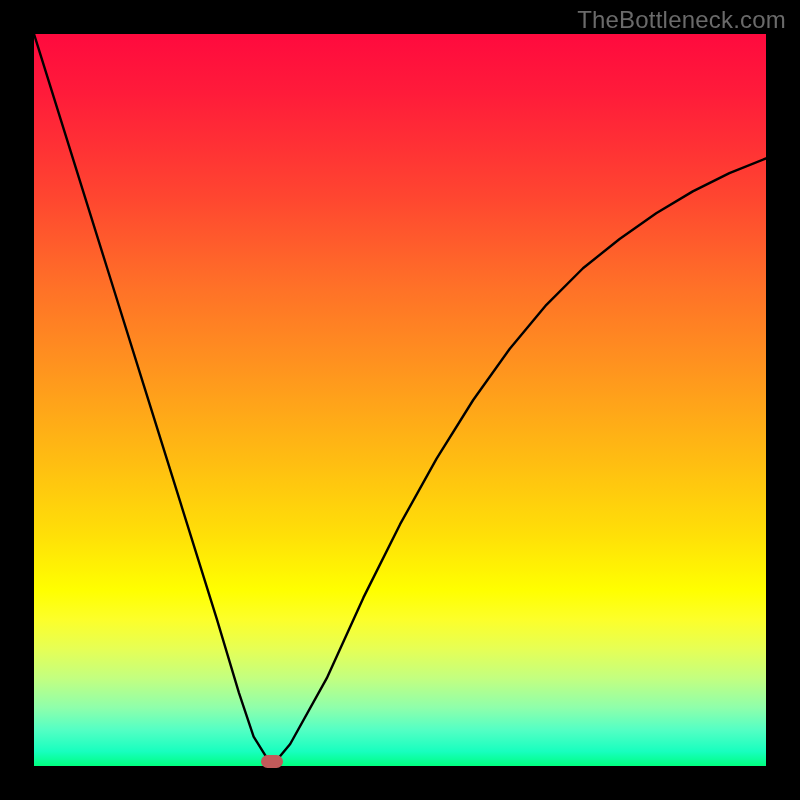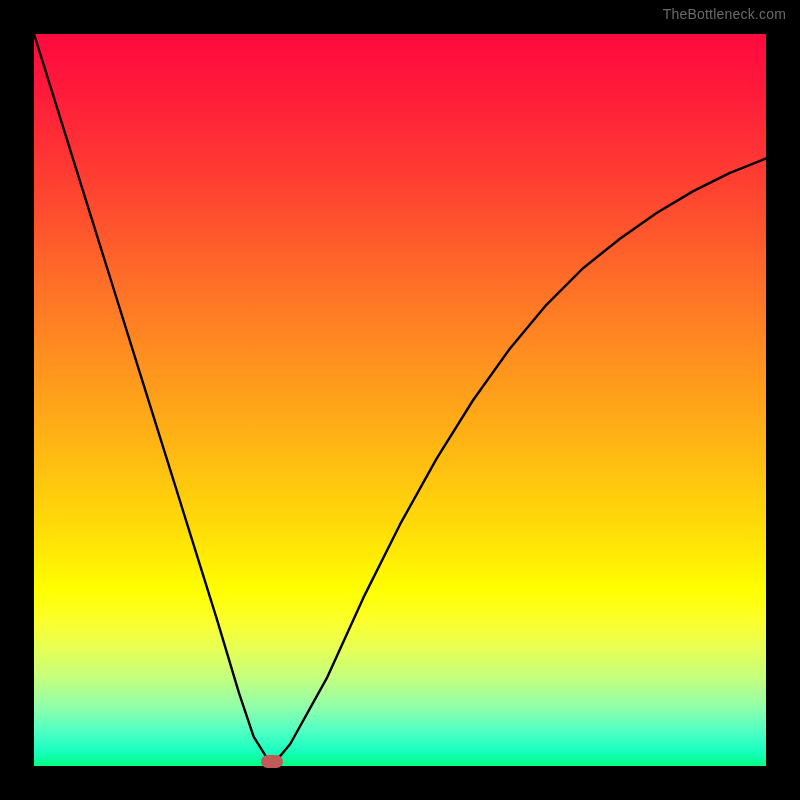--- a/index.html
+++ b/index.html
@@ -33,21 +33,21 @@
       #55ffc4 95%,
       #18ffbf 98%,
       #00ff80 100%
     );
   }
   .watermark {
     position: absolute;
     top: 6px;
     right: 14px;
     color: #6a6a6a;
-    font-size: 14px;
+    font-size: 24px;
     font-weight: 500;
     letter-spacing: 0.2px;
   }
   svg.curve {
     position: absolute;
     left: 0;
     top: 0;
   }
   .marker {
     position: absolute;

